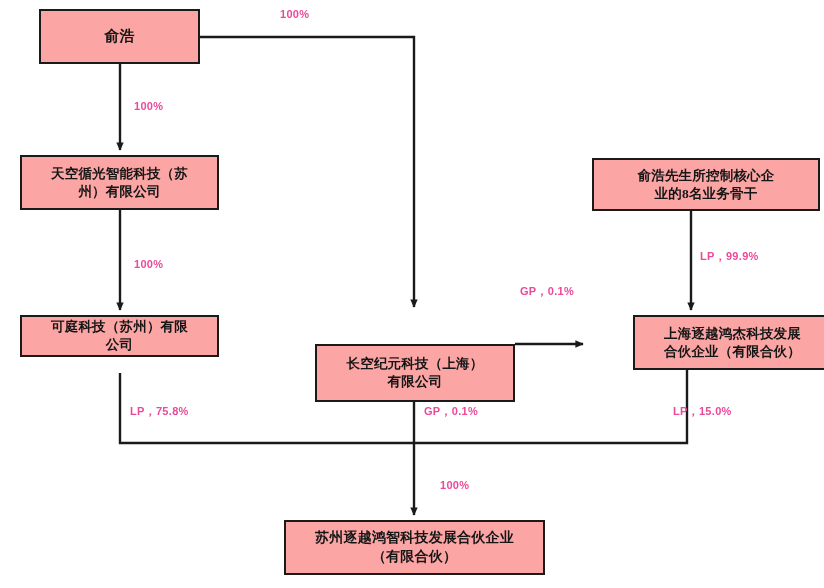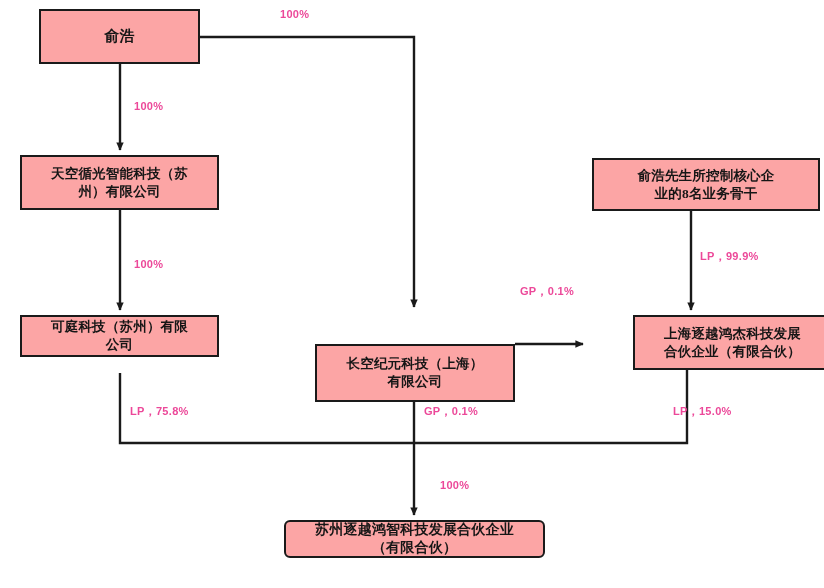--- a/index.html
+++ b/index.html
@@ -99,21 +99,21 @@
 有限公司</span>
       </div>
       <div class="node node-company" style="left: 592px; top: 158px; width: 228px; height: 53px;">
         <span class="node-label">俞浩先生所控制核心企
 业的8名业务骨干</span>
       </div>
       <div class="node node-company" style="left: 588px; top: 315px; width: 199px; height: 55px; margin-left: 45px;">
         <span class="node-label">上海逐越鸿杰科技发展
 合伙企业（有限合伙）</span>
       </div>
-      <div class="node node-terminal" style="left: 284px; top: 520px; width: 261px; height: 38px; border-radius: 6px;">
+      <div class="node node-terminal" style="left: 284px; top: 520px; width: 261px; height: 55px;">
         <span class="node-label">苏州逐越鸿智科技发展合伙企业
 （有限合伙）</span>
       </div>
     </div>
   <div id="label-layer">
       <div class="edge-label" style="left: 134px; top: 100px;">100%</div>
       <div class="edge-label" style="left: 280px; top: 8px;">100%</div>
       <div class="edge-label" style="left: 134px; top: 258px;">100%</div>
       <div class="edge-label" style="left: 700px; top: 249px;">LP，99.9%</div>
       <div class="edge-label" style="left: 520px; top: 284px;">GP，0.1%</div>

